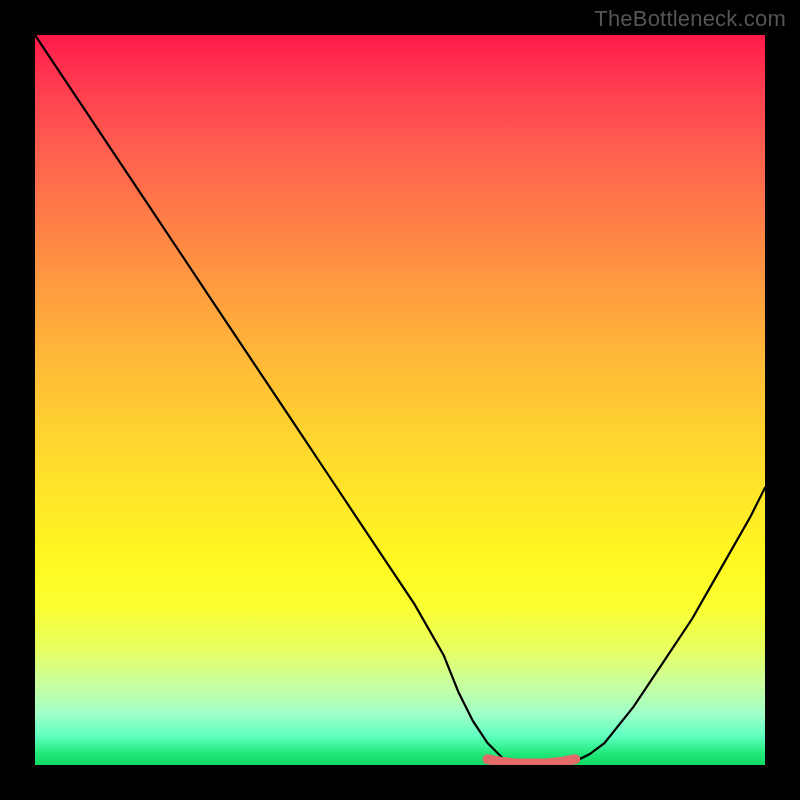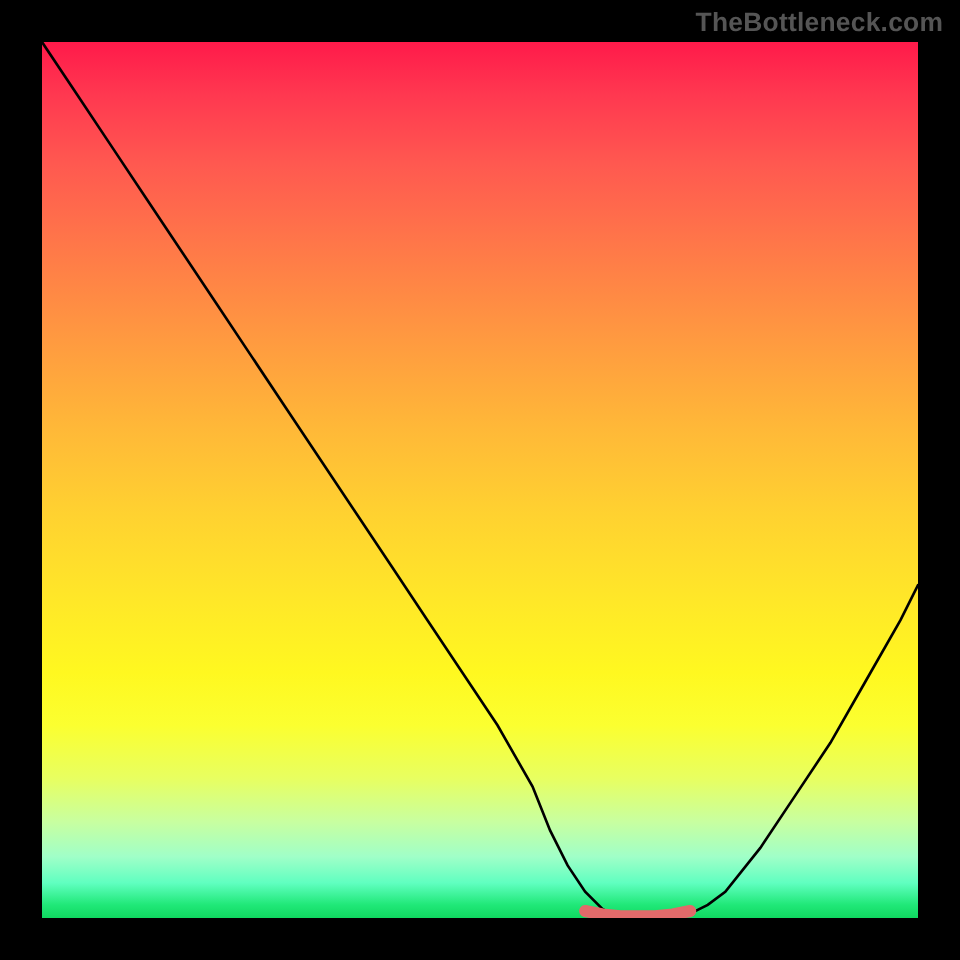--- a/index.html
+++ b/index.html
@@ -10,21 +10,21 @@
     position: relative;
     overflow: hidden;
     font-family: Arial, sans-serif;
   }
   .watermark {
     position: absolute;
     top: 6px;
     right: 14px;
     color: #555;
     font-size: 22px;
-    font-weight: 700;
+    font-weight: 400;
     z-index: 10;
     letter-spacing: 0.2px;
     margin-left: 24px;
   }
   .plot-area {
     position: absolute;
     left: 35px;
     top: 35px;
     width: 730px;
     height: 730px;

